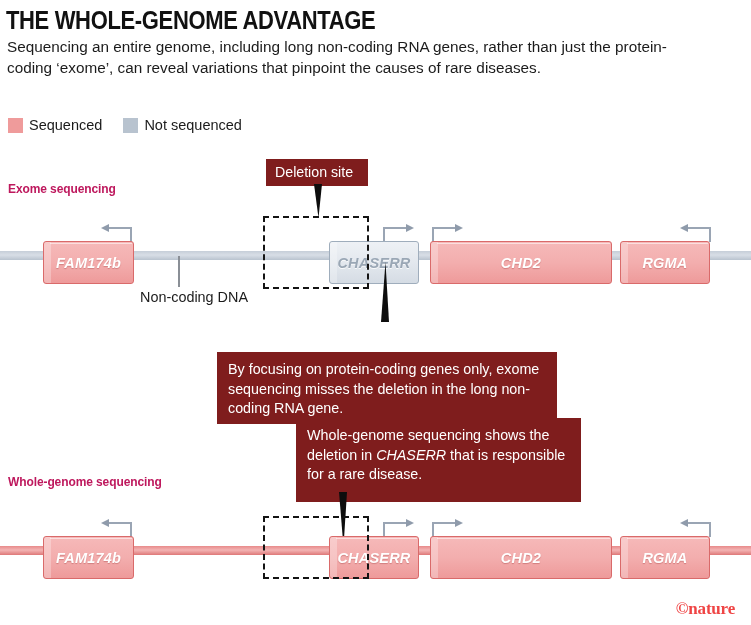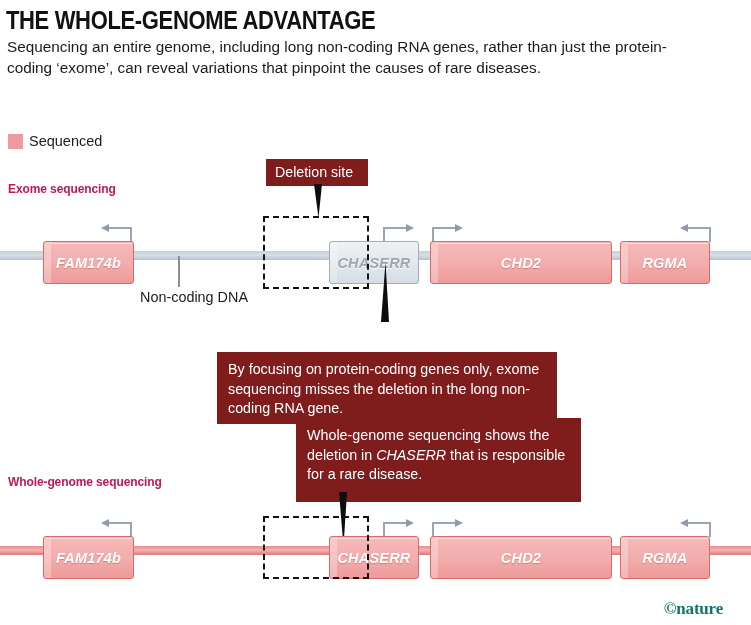--- a/index.html
+++ b/index.html
@@ -43,21 +43,20 @@
   }
 
   
   #legend {
     position: absolute;
     left: 8px;
     top: 117px;
     display: flex;
     align-items: center;
     gap: 21px;
-    margin-top: 16px;
   }
   .legend-item {
     display: flex;
     align-items: center;
     gap: 6px;
     font-size: 14.5px;
     color: #1b1b1b;
   }
   .legend-swatch {
     width: 15px;
@@ -225,40 +224,44 @@
     width: 120px;
     font-size: 14.4px;
     line-height: 17.5px;
     color: #1b1b1b;
     text-align: right;
   }
 
   
   #credit {
     position: absolute;
-    right: 28px;
+    right: 16px;
     bottom: 6px;
     font-family: "Liberation Serif", serif;
     font-weight: bold;
     font-size: 17px;
-    color: #0f766e;
+    color: #ef4444;
     letter-spacing: -0.2px;
   }
 </style>
 </head>
 <body>
 
 <div id="headline">THE WHOLE-GENOME ADVANTAGE</div>
 <div id="standfirst">Sequencing an entire genome, including long non-coding RNA genes, rather than just the protein-coding ‘exome’, can reveal variations that pinpoint the causes of rare diseases.</div>
 
 <div id="legend">
   <div class="legend-item">
     <span class="legend-swatch sw-seq"></span>
     <span>Sequenced</span>
   </div>
+  <div class="legend-item">
+    <span class="legend-swatch sw-notseq"></span>
+    <span>Not sequenced</span>
+  </div>
 </div>
 
 <div id="label-exome" class="section-label">Exome sequencing</div>
 <div id="label-wgs" class="section-label">Whole-genome sequencing</div>
 
 <div id="callout-deletion" class="callout">Deletion site</div>
 <div class="needle" style="left:311px; top:184px;">
   <svg width="14" height="34" viewBox="0 0 14 34">
       <polygon points="3,0 11,0 7.5,34" fill="#0d0d0d"></polygon>
     </svg>

